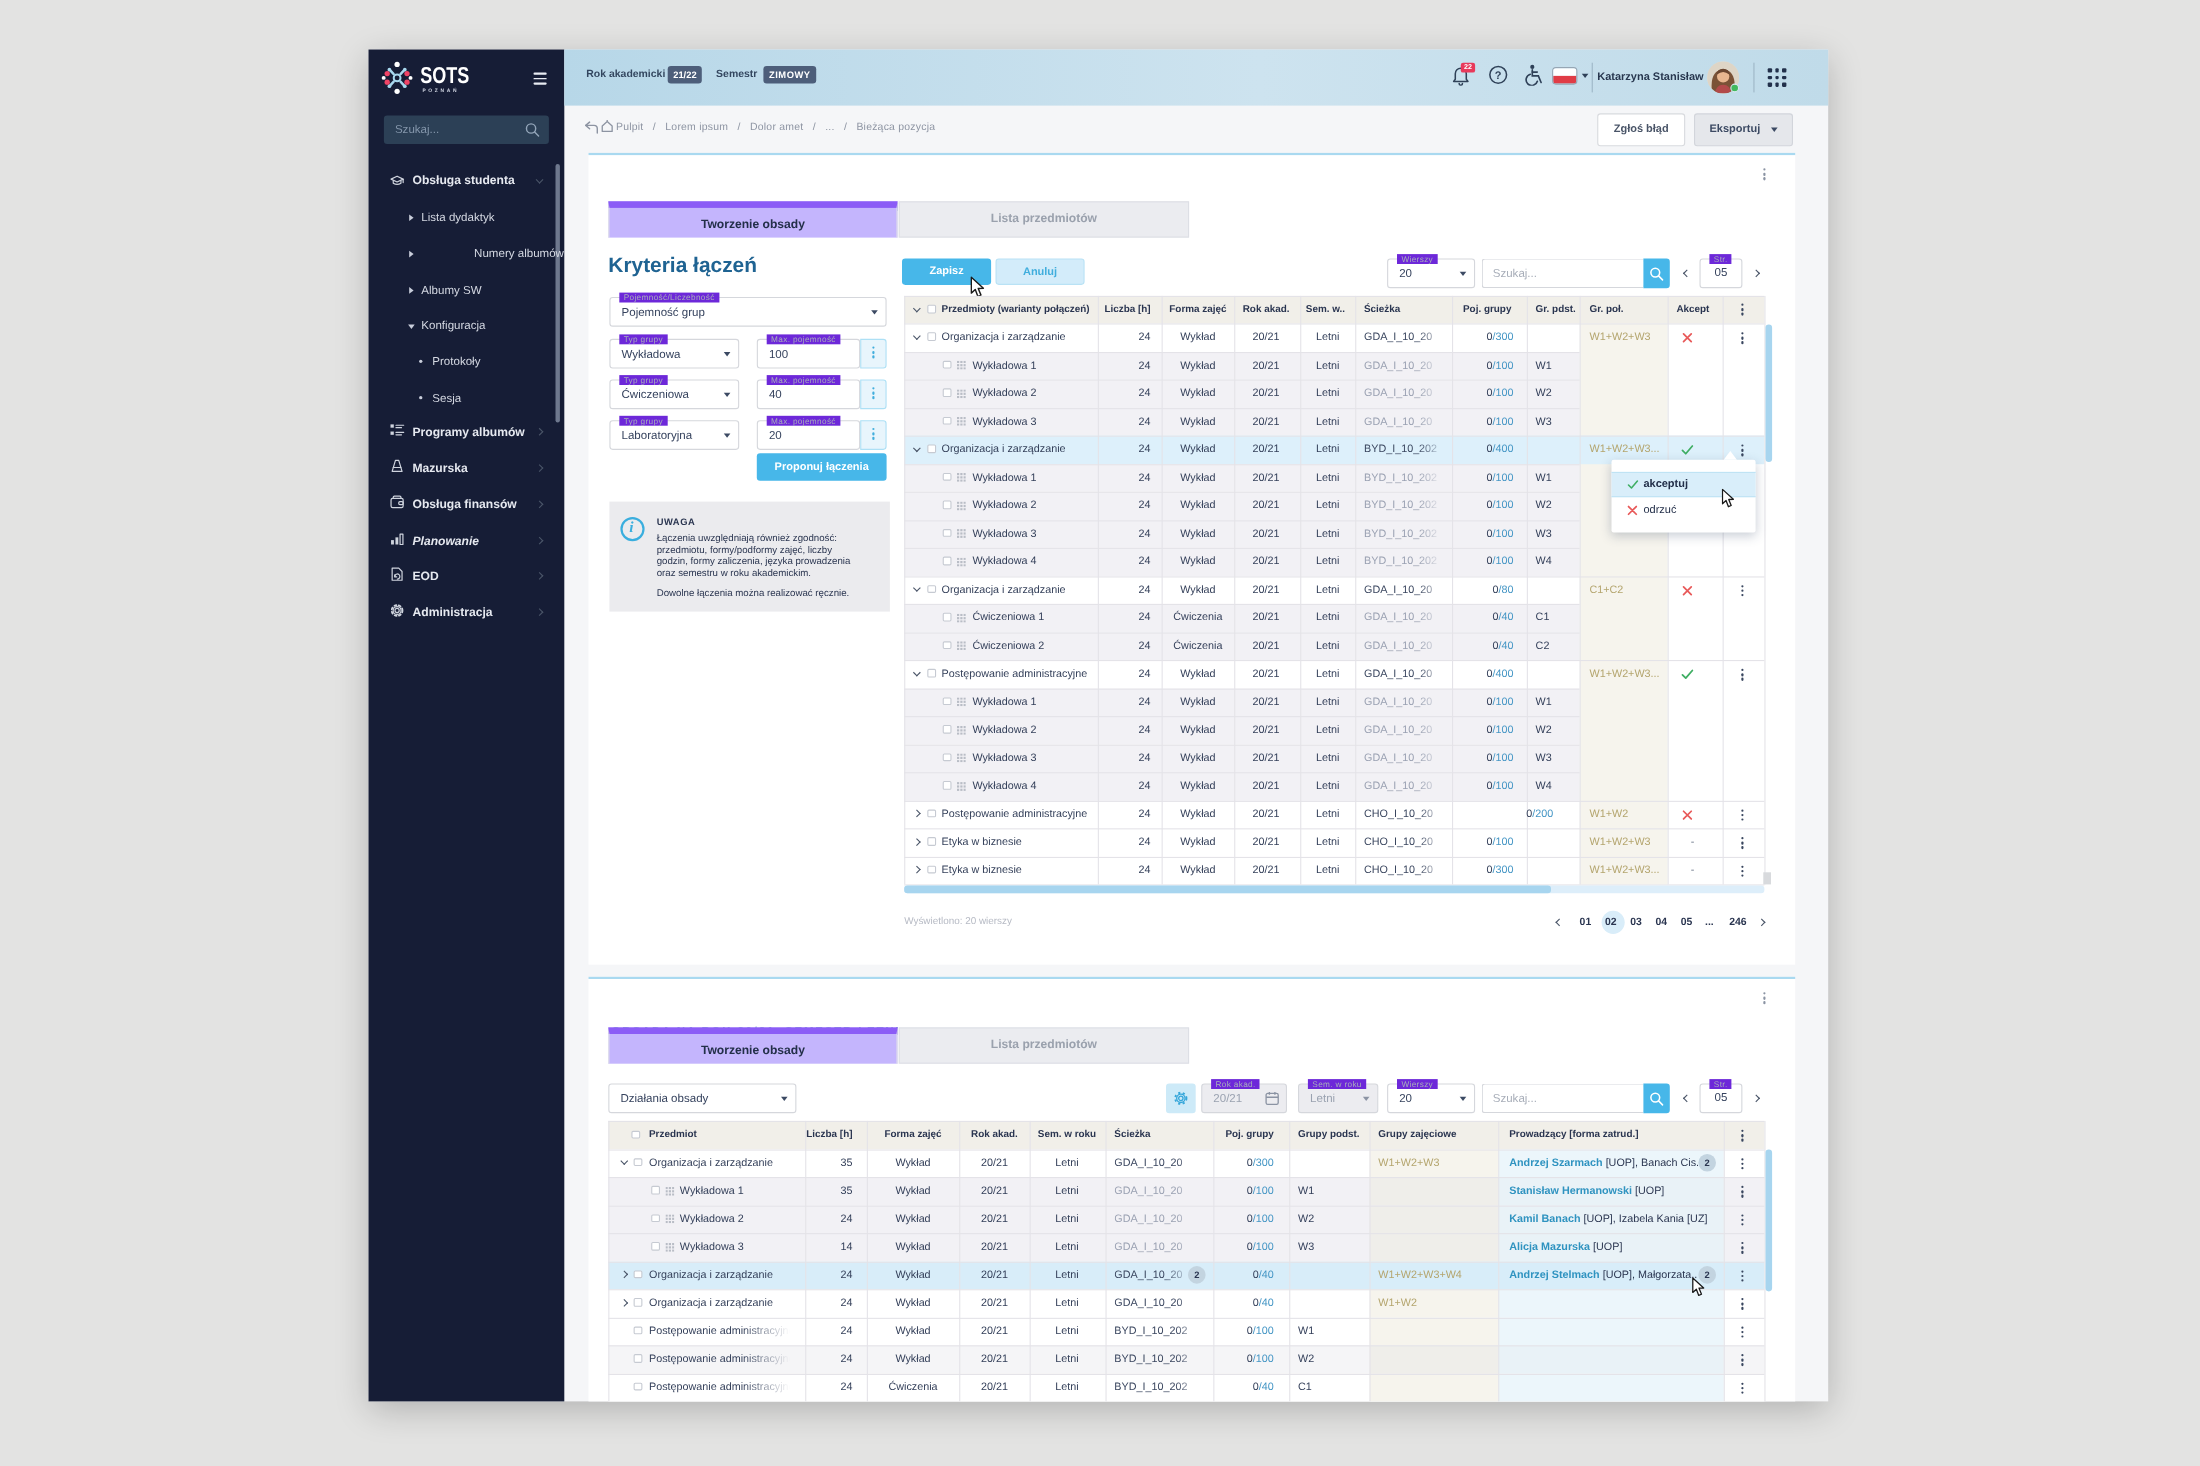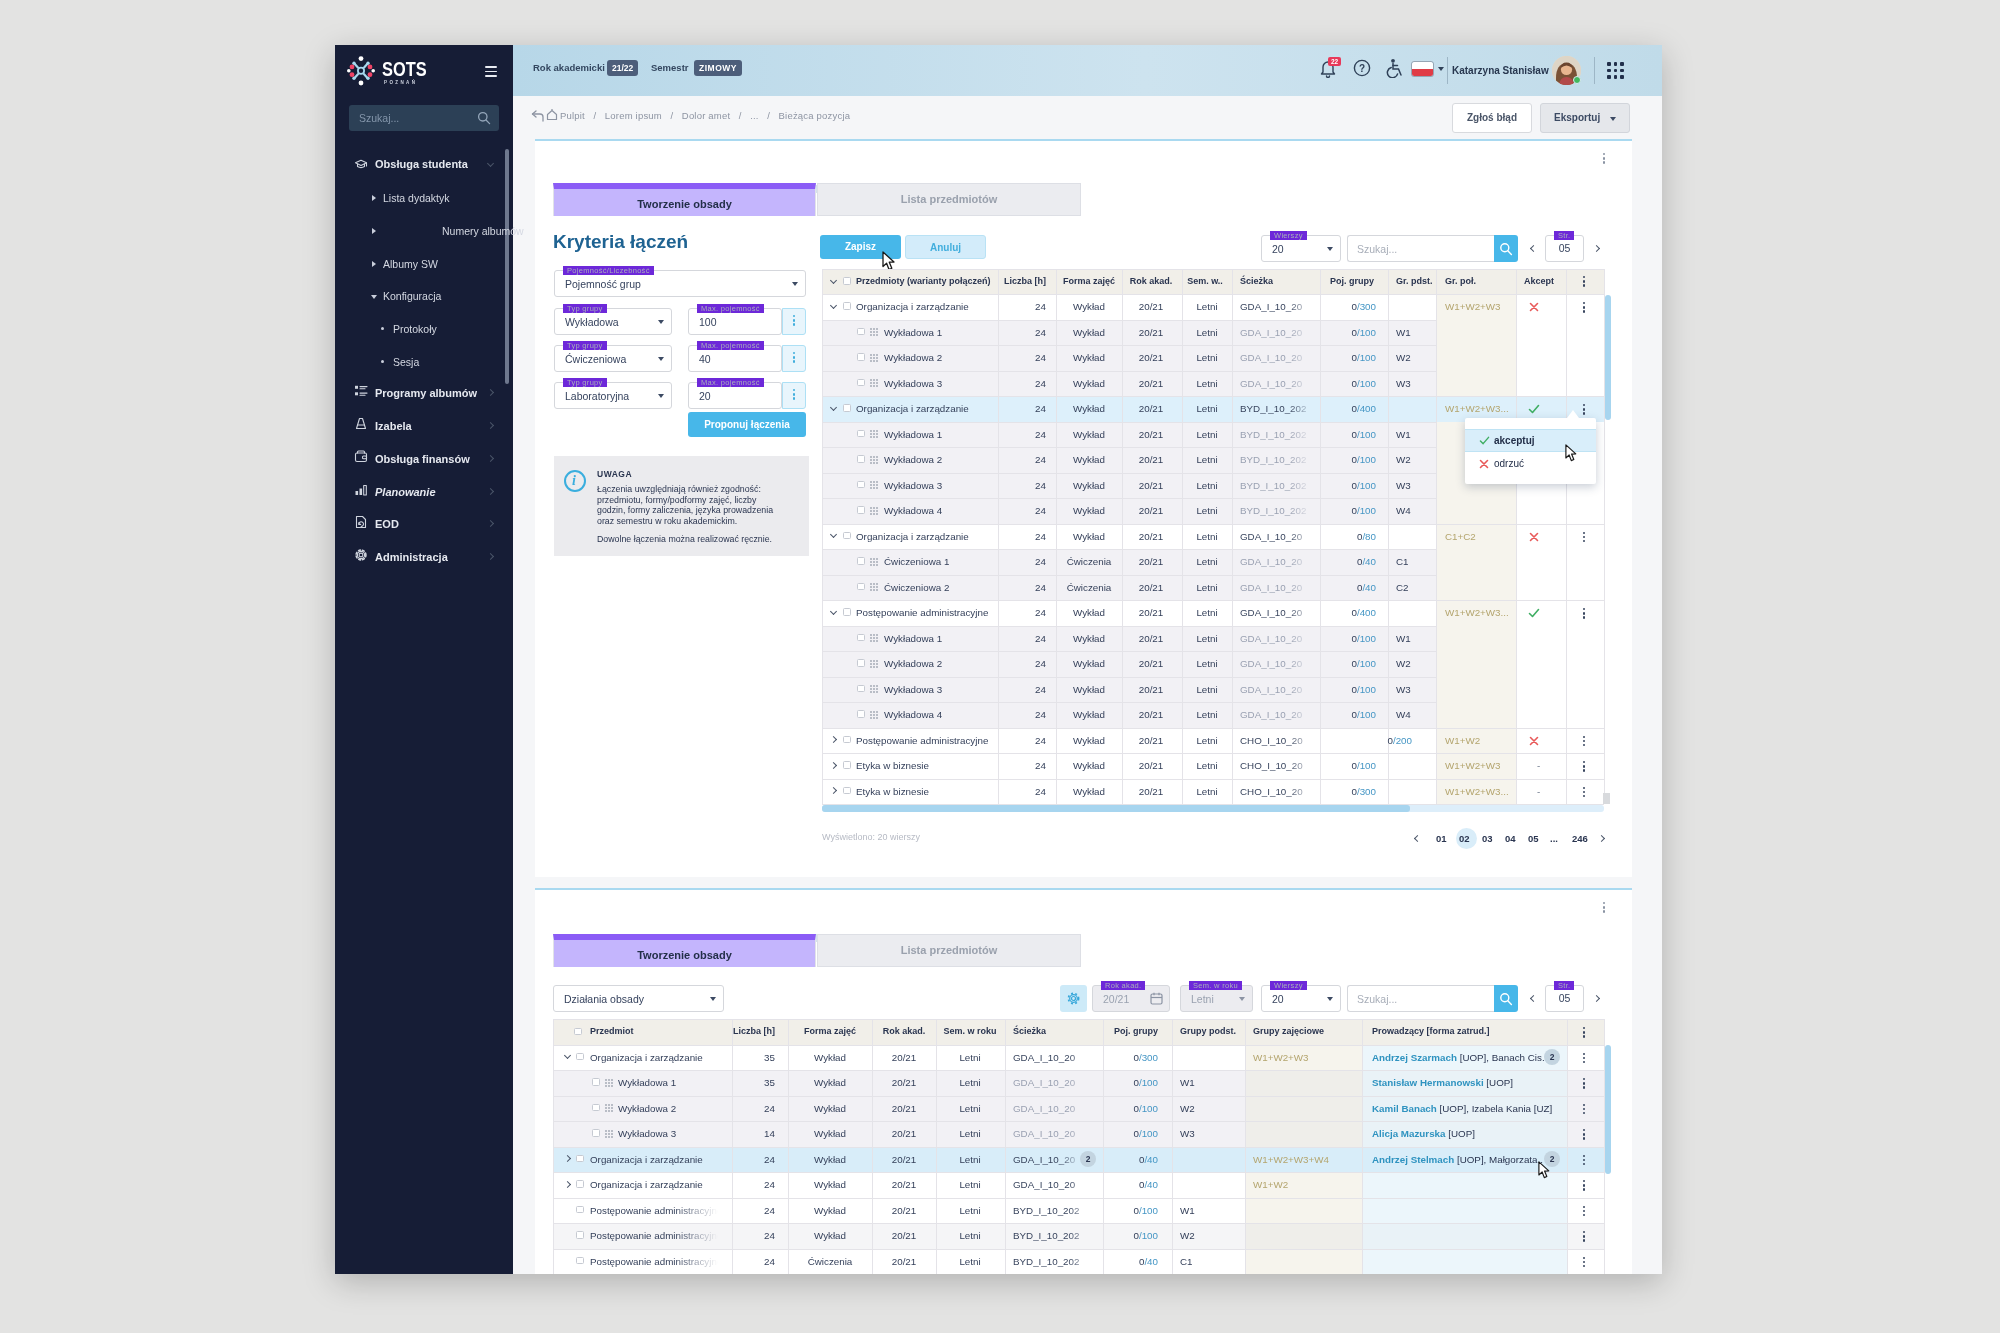--- a/index.html
+++ b/index.html
@@ -73,21 +73,21 @@
 <svg class="abs" style="left:354px;top:158px" width="14" height="14" viewBox="0 0 14 14" fill="none" stroke="#cfd4de" stroke-width="1.1" stroke-linejoin="round" stroke-linecap="round">
     <path d="M1.5 4.8 L7 2.2 L12.5 4.8 L7 7.4 Z"></path>
     <path d="M3.5 6.3 V8.6 Q7 10.6 10.5 8.6 V6.3"></path>
     <path d="M12.5 5 V8"></path>
   </svg>
 <div class="mi" style="left:375px;top:158px;">Obsługa studenta</div>
 <div class="chev d" style="left:488px;top:161px;"></div>
 <div class="abs" style="left:372px;top:194.5px;width:0;height:0;border-top:3.5px solid transparent;border-bottom:3.5px solid transparent;border-left:4.5px solid #c9cedb;"></div>
 <div class="mis" style="left:383px;top:192px;">Lista dydaktyk</div>
 <div class="abs" style="left:372px;top:227.5px;width:0;height:0;border-top:3.5px solid transparent;border-bottom:3.5px solid transparent;border-left:4.5px solid #c9cedb;"></div>
-<div class="mis" style="left:402px;top:225px;padding-left:40px;">Numery albumów</div>
+<div class="mis" style="left:391px;top:225px;padding-left:40px;">Numery albumów</div>
 <div class="abs" style="left:372px;top:260.5px;width:0;height:0;border-top:3.5px solid transparent;border-bottom:3.5px solid transparent;border-left:4.5px solid #c9cedb;"></div>
 <div class="mis" style="left:383px;top:258px;">Albumy SW</div>
 <div class="abs" style="left:371px;top:294.5px;width:0;height:0;border-left:3.5px solid transparent;border-right:3.5px solid transparent;border-top:4.5px solid #c9cedb;"></div>
 <div class="mis" style="left:383px;top:290px;">Konfiguracja</div>
 <div class="abs" style="left:381px;top:327px;width:3px;height:3px;border-radius:50%;background:#c9cedb;"></div>
 <div class="mis" style="left:393px;top:323px;">Protokoły</div>
 <div class="abs" style="left:381px;top:359.5px;width:3px;height:3px;border-radius:50%;background:#c9cedb;"></div>
 <div class="mis" style="left:393px;top:355.5px;">Sesja</div>
 <svg class="abs" style="left:354px;top:384px" width="14" height="14" viewBox="0 0 14 14" fill="none" stroke="#cfd4de" stroke-width="1.1" stroke-linejoin="round" stroke-linecap="round">
     <rect x="1" y="1.8" width="3" height="3" fill="#cfd4de" stroke="none"></rect>
@@ -96,21 +96,21 @@
     <line x1="6" y1="4.8" x2="11" y2="4.8"></line>
     <line x1="6" y1="9.1" x2="13" y2="9.1"></line>
     <line x1="6" y1="11.3" x2="11" y2="11.3"></line>
   </svg>
 <div class="mi" style="left:375px;top:387px;">Programy albumów</div>
 <div class="chev r" style="left:488px;top:390px;"></div>
 <svg class="abs" style="left:354px;top:417px" width="14" height="14" viewBox="0 0 14 14" fill="none" stroke="#cfd4de" stroke-width="1.1" stroke-linejoin="round" stroke-linecap="round">
     <path d="M5.5 1.5 h3 l3 10 h-9 Z"></path>
     <line x1="3.5" y1="8" x2="10.5" y2="8"></line>
   </svg>
-<div class="mi" style="left:375px;top:420px;">Izabela</div>
+<div class="mi" style="left:375px;top:420px;">Mazurska</div>
 <div class="chev r" style="left:488px;top:423px;"></div>
 <svg class="abs" style="left:354px;top:450px" width="14" height="14" viewBox="0 0 14 14" fill="none" stroke="#cfd4de" stroke-width="1.1" stroke-linejoin="round" stroke-linecap="round">
     <rect x="1.5" y="3" width="11" height="8.5" rx="1.5"></rect>
     <path d="M3.5 3 V2 a1 1 0 0 1 1-1 h5 a1 1 0 0 1 1 1 v1"></path>
     <rect x="8.5" y="6" width="4" height="2.8" rx="1"></rect>
   </svg>
 <div class="mi" style="left:375px;top:453px;">Obsługa finansów</div>
 <div class="chev r" style="left:488px;top:456px;"></div>
 <svg class="abs" style="left:354px;top:483px" width="14" height="14" viewBox="0 0 14 14" fill="none" stroke="#cfd4de" stroke-width="1.1" stroke-linejoin="round" stroke-linecap="round">
     <rect x="1.5" y="8" width="2.6" height="4" fill="#cfd4de" stroke="none"></rect>

